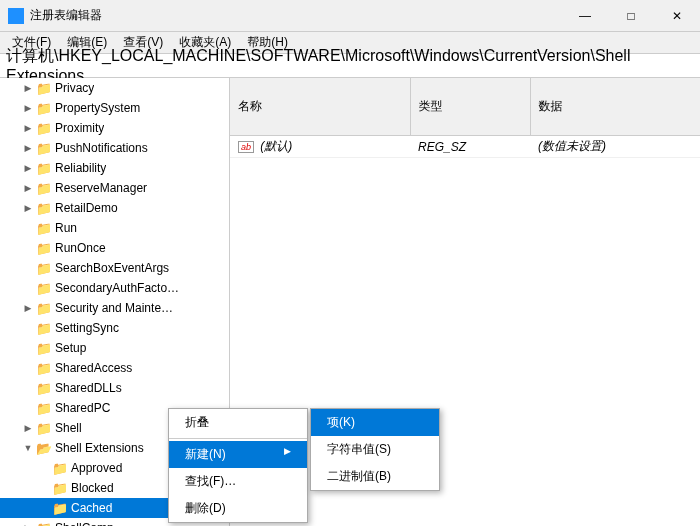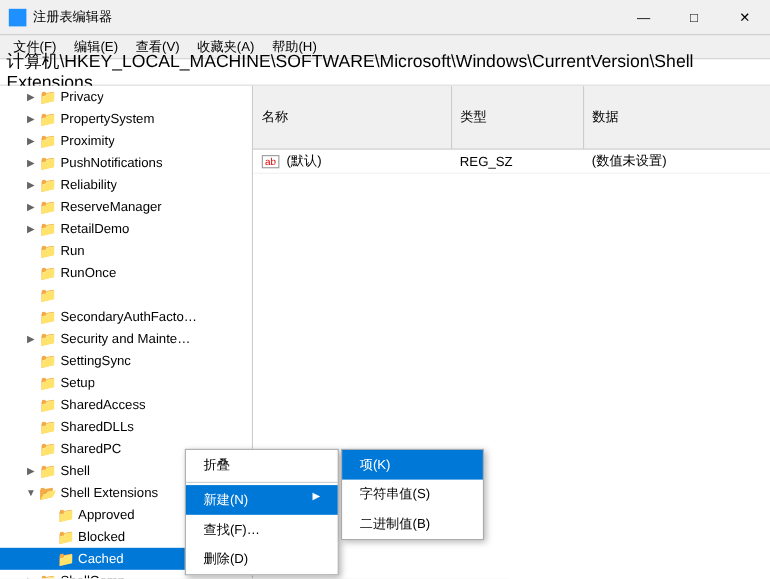--- a/index.html
+++ b/index.html
@@ -154,20 +154,21 @@
       text-align: left;
       padding: 20px 8px;
       font-weight: normal;
       border-right: 1px solid #ccc;
       cursor: pointer;
     }
     .right-table thead th:last-child { border-right: none; }
     .right-table tbody td {
       padding: 2px 8px;
       border-bottom: 1px solid #f0f0f0;
+      font-style: italic;
     }
     .ab-badge {
       background: white;
       border: 1px solid #999;
       font-size: 9px;
       padding: 0 2px;
       color: #d00;
       margin-right: 3px;
     }
 
@@ -304,20 +305,21 @@
       <span class="item-label">Run</span>
     </div>
     <div class="tree-item indent-1">
       <span class="expander"></span>
       <span class="folder-icon folder-yellow">📁</span>
       <span class="item-label">RunOnce</span>
     </div>
     <div class="tree-item indent-1">
       <span class="expander"></span>
       <span class="folder-icon folder-yellow">📁</span>
+      <span class="item-label">SearchBoxEventArgs</span>
     </div>
     <div class="tree-item indent-1">
       <span class="expander"></span>
       <span class="folder-icon folder-yellow">📁</span>
       <span class="item-label">SecondaryAuthFacto…</span>
     </div>
     <div class="tree-item indent-1">
       <span class="expander">▶</span>
       <span class="folder-icon folder-yellow">📁</span>
       <span class="item-label">Security and Mainte…</span>

